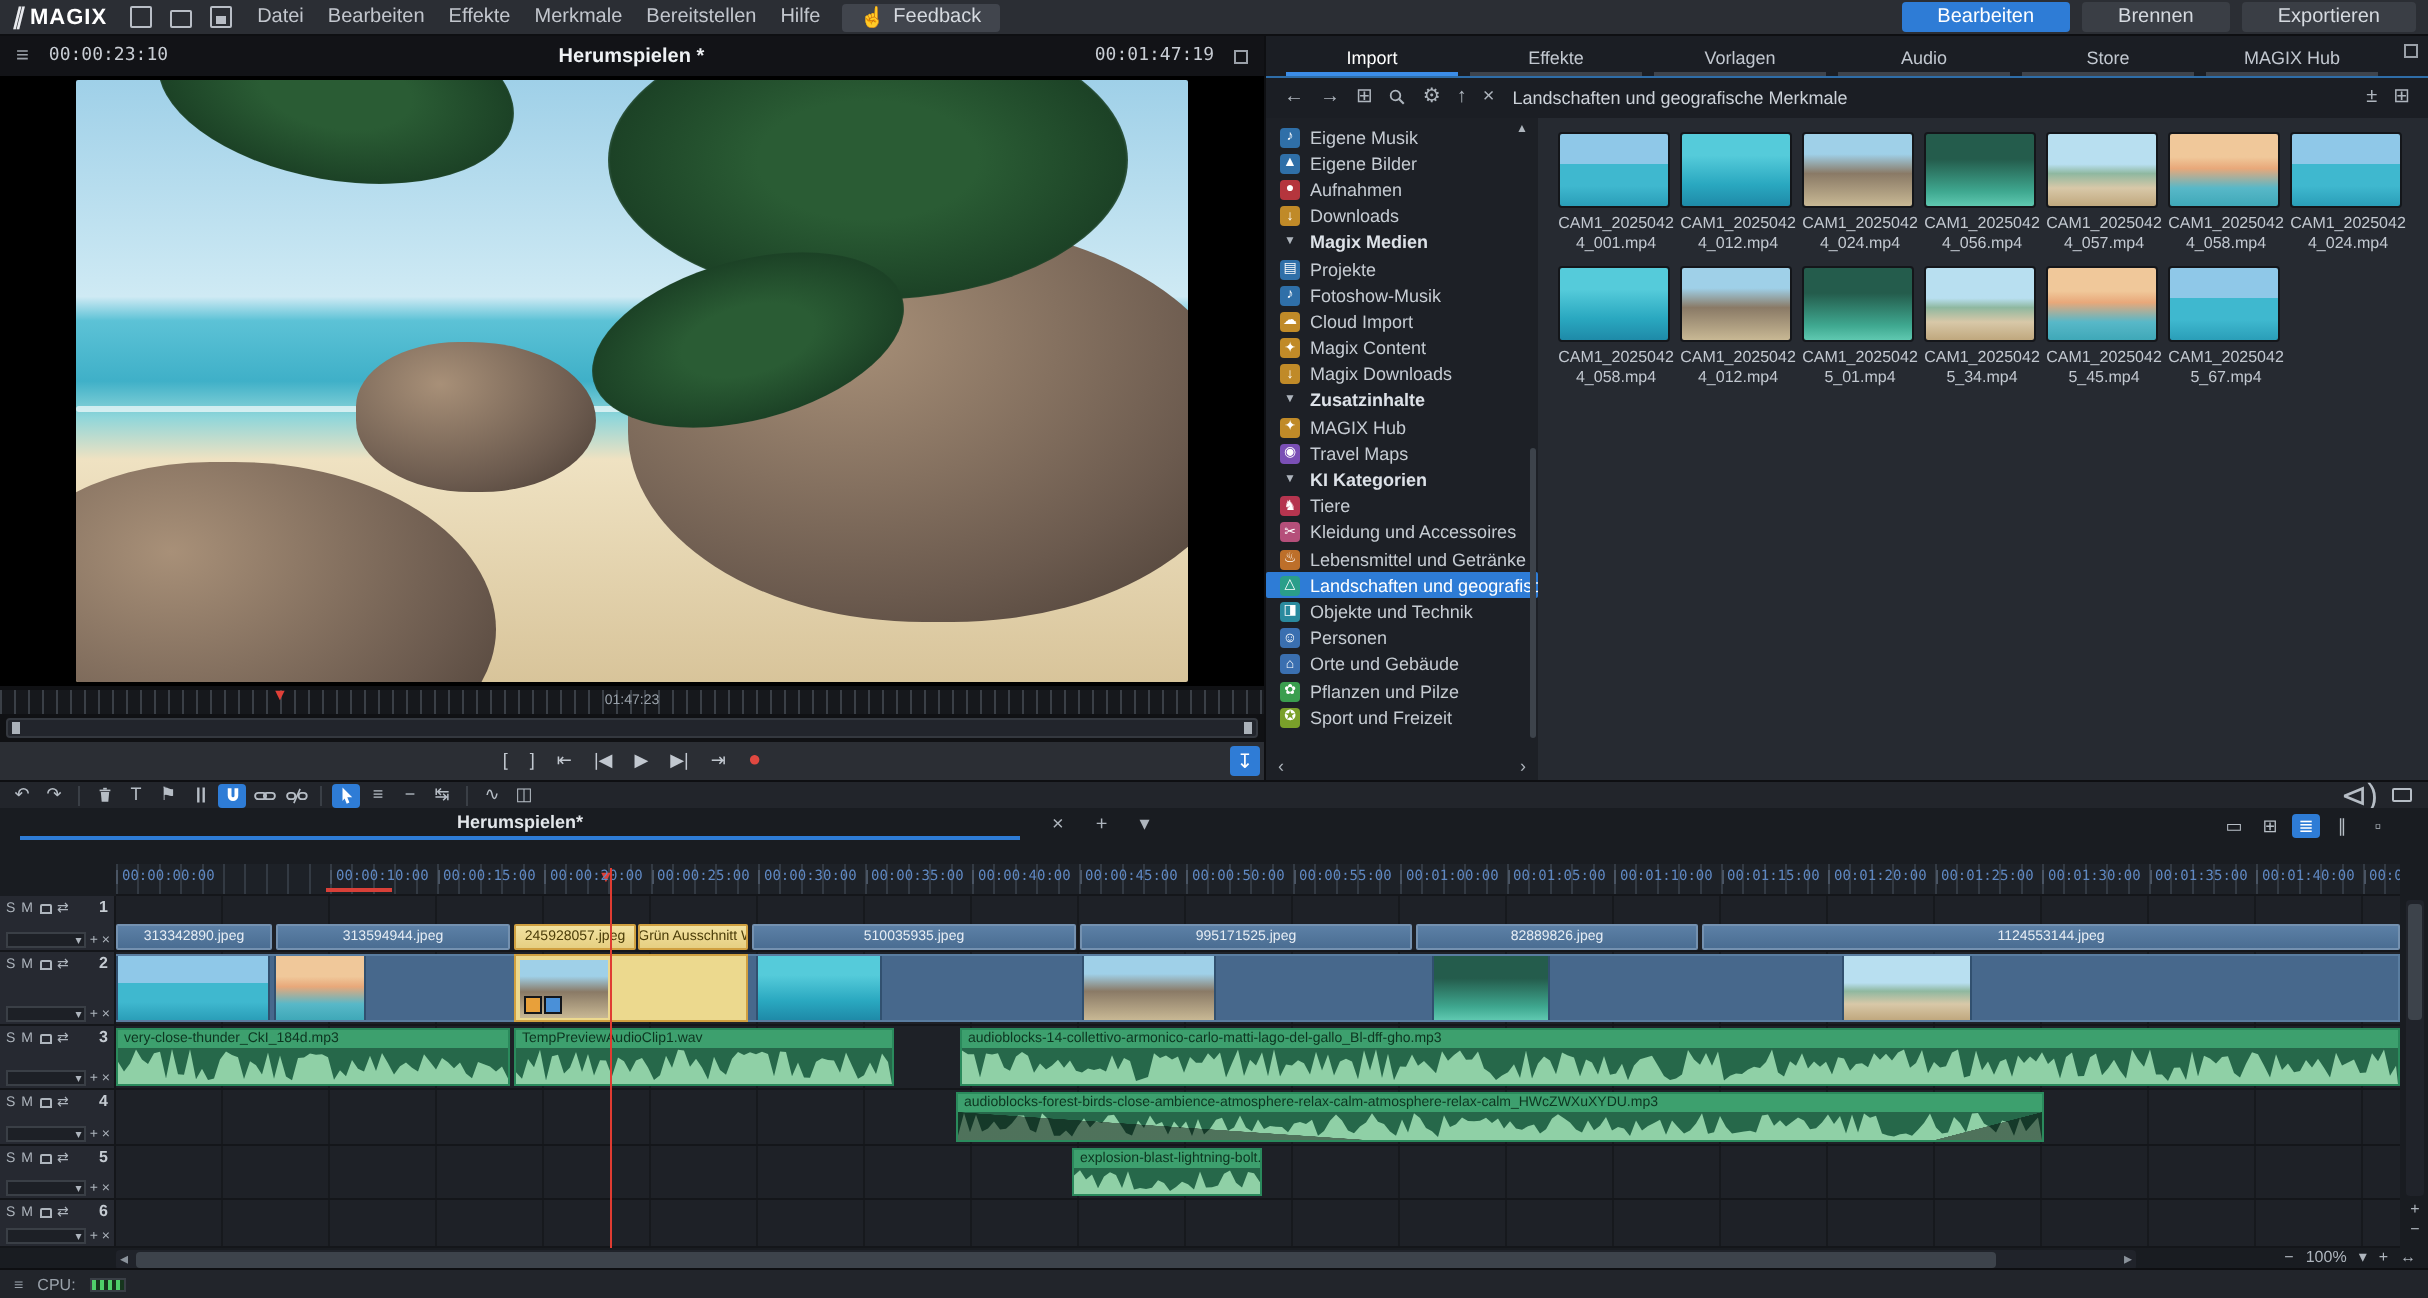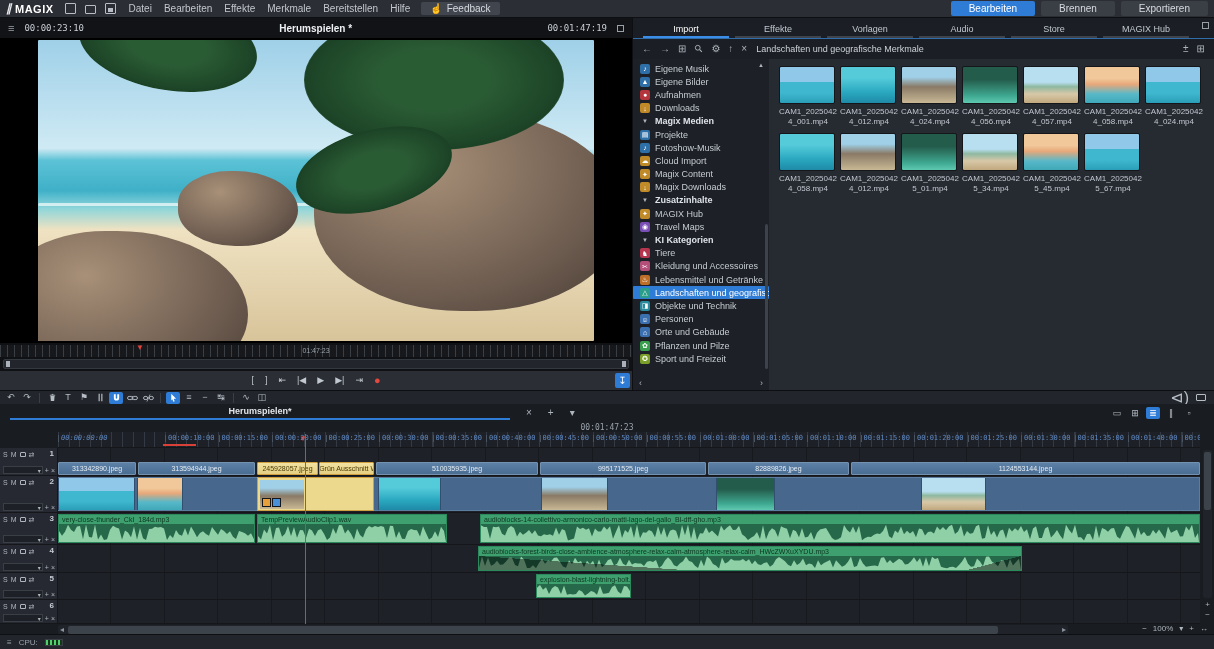--- a/index.html
+++ b/index.html
@@ -456,25 +456,24 @@
         <span class="tab-act">▾</span>
       </span>
     <span id="tl-views">
         <span class="view-btn">▭</span>
         <span class="view-btn">⊞</span>
         <span class="view-btn active">≣</span>
         <span class="view-btn">∥</span>
         <span class="view-btn">▫</span>
       </span>
   </div>
-  <div id="tl-timecode">00:01:47:23</div>
   <div id="tl-ruler">
     <span id="rl-range"></span>
     <span id="rl-marker">▼</span>
-  <span class="tick" style="left: 0px; font-style: italic;">00:00:00:00</span>
+  <span class="tick" style="left: 0px;">00:00:00:00</span>
       <span class="tick" style="left: 56px; margin-top: 16px;">00:00:05:00</span>
       <span class="tick" style="left: 107px;">00:00:10:00</span>
       <span class="tick" style="left: 160.5px;">00:00:15:00</span>
       <span class="tick" style="left: 214px;">00:00:20:00</span>
       <span class="tick" style="left: 267.5px;">00:00:25:00</span>
       <span class="tick" style="left: 321px;">00:00:30:00</span>
       <span class="tick" style="left: 374.5px;">00:00:35:00</span>
       <span class="tick" style="left: 428px;">00:00:40:00</span>
       <span class="tick" style="left: 481.5px;">00:00:45:00</span>
       <span class="tick" style="left: 535px;">00:00:50:00</span>

